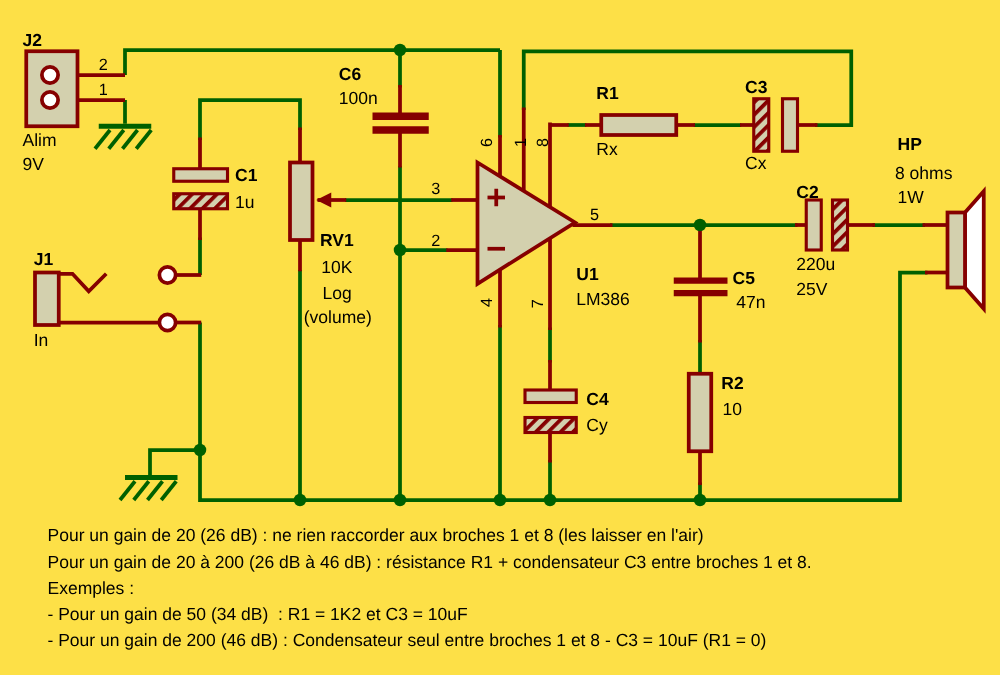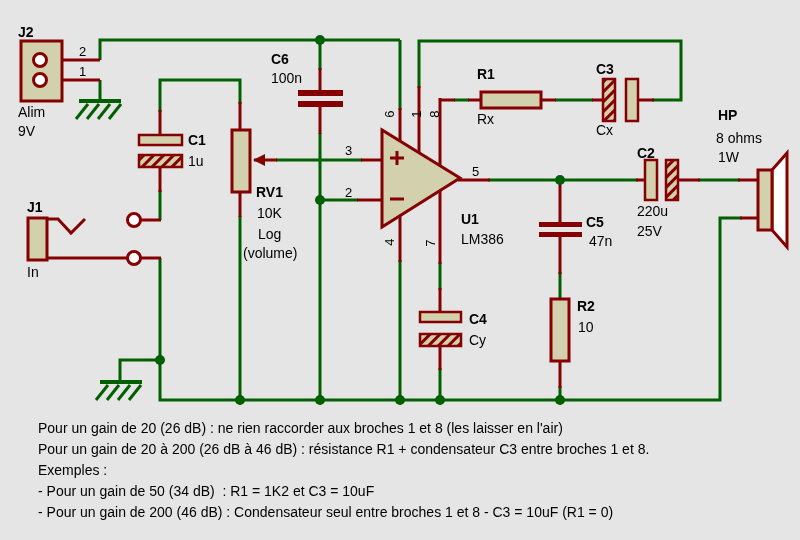--- a/index.html
+++ b/index.html
@@ -1,16 +1,16 @@
 <!DOCTYPE html>
 <html><head>
 <meta charset="utf-8">
 <style>
   html,body{margin:0;padding:0;background:#fff;}
-  .canvas{position:relative;width:800px;height:540px;background:#e5e5e5;overflow:hidden;}
+  .canvas{position:relative;width:800px;height:540px;background:#fde047;overflow:hidden;}
   svg{display:block;}
   svg text{font-family:"Liberation Sans","DejaVu Sans",sans-serif;fill:#000;white-space:pre;}
   .ref{font-size:14px;font-weight:bold;}
   .val{font-size:14px;}
   .pin{font-size:13px;}
   .note{font-size:14px;}
   .wire{stroke:#006000;stroke-width:3;fill:none;}
   .wire4{stroke:#006000;stroke-width:4;fill:none;}
   .lead{stroke:#850000;stroke-width:3;fill:none;}
   .body{fill:#D3D0AE;stroke:#850000;stroke-width:3;}

